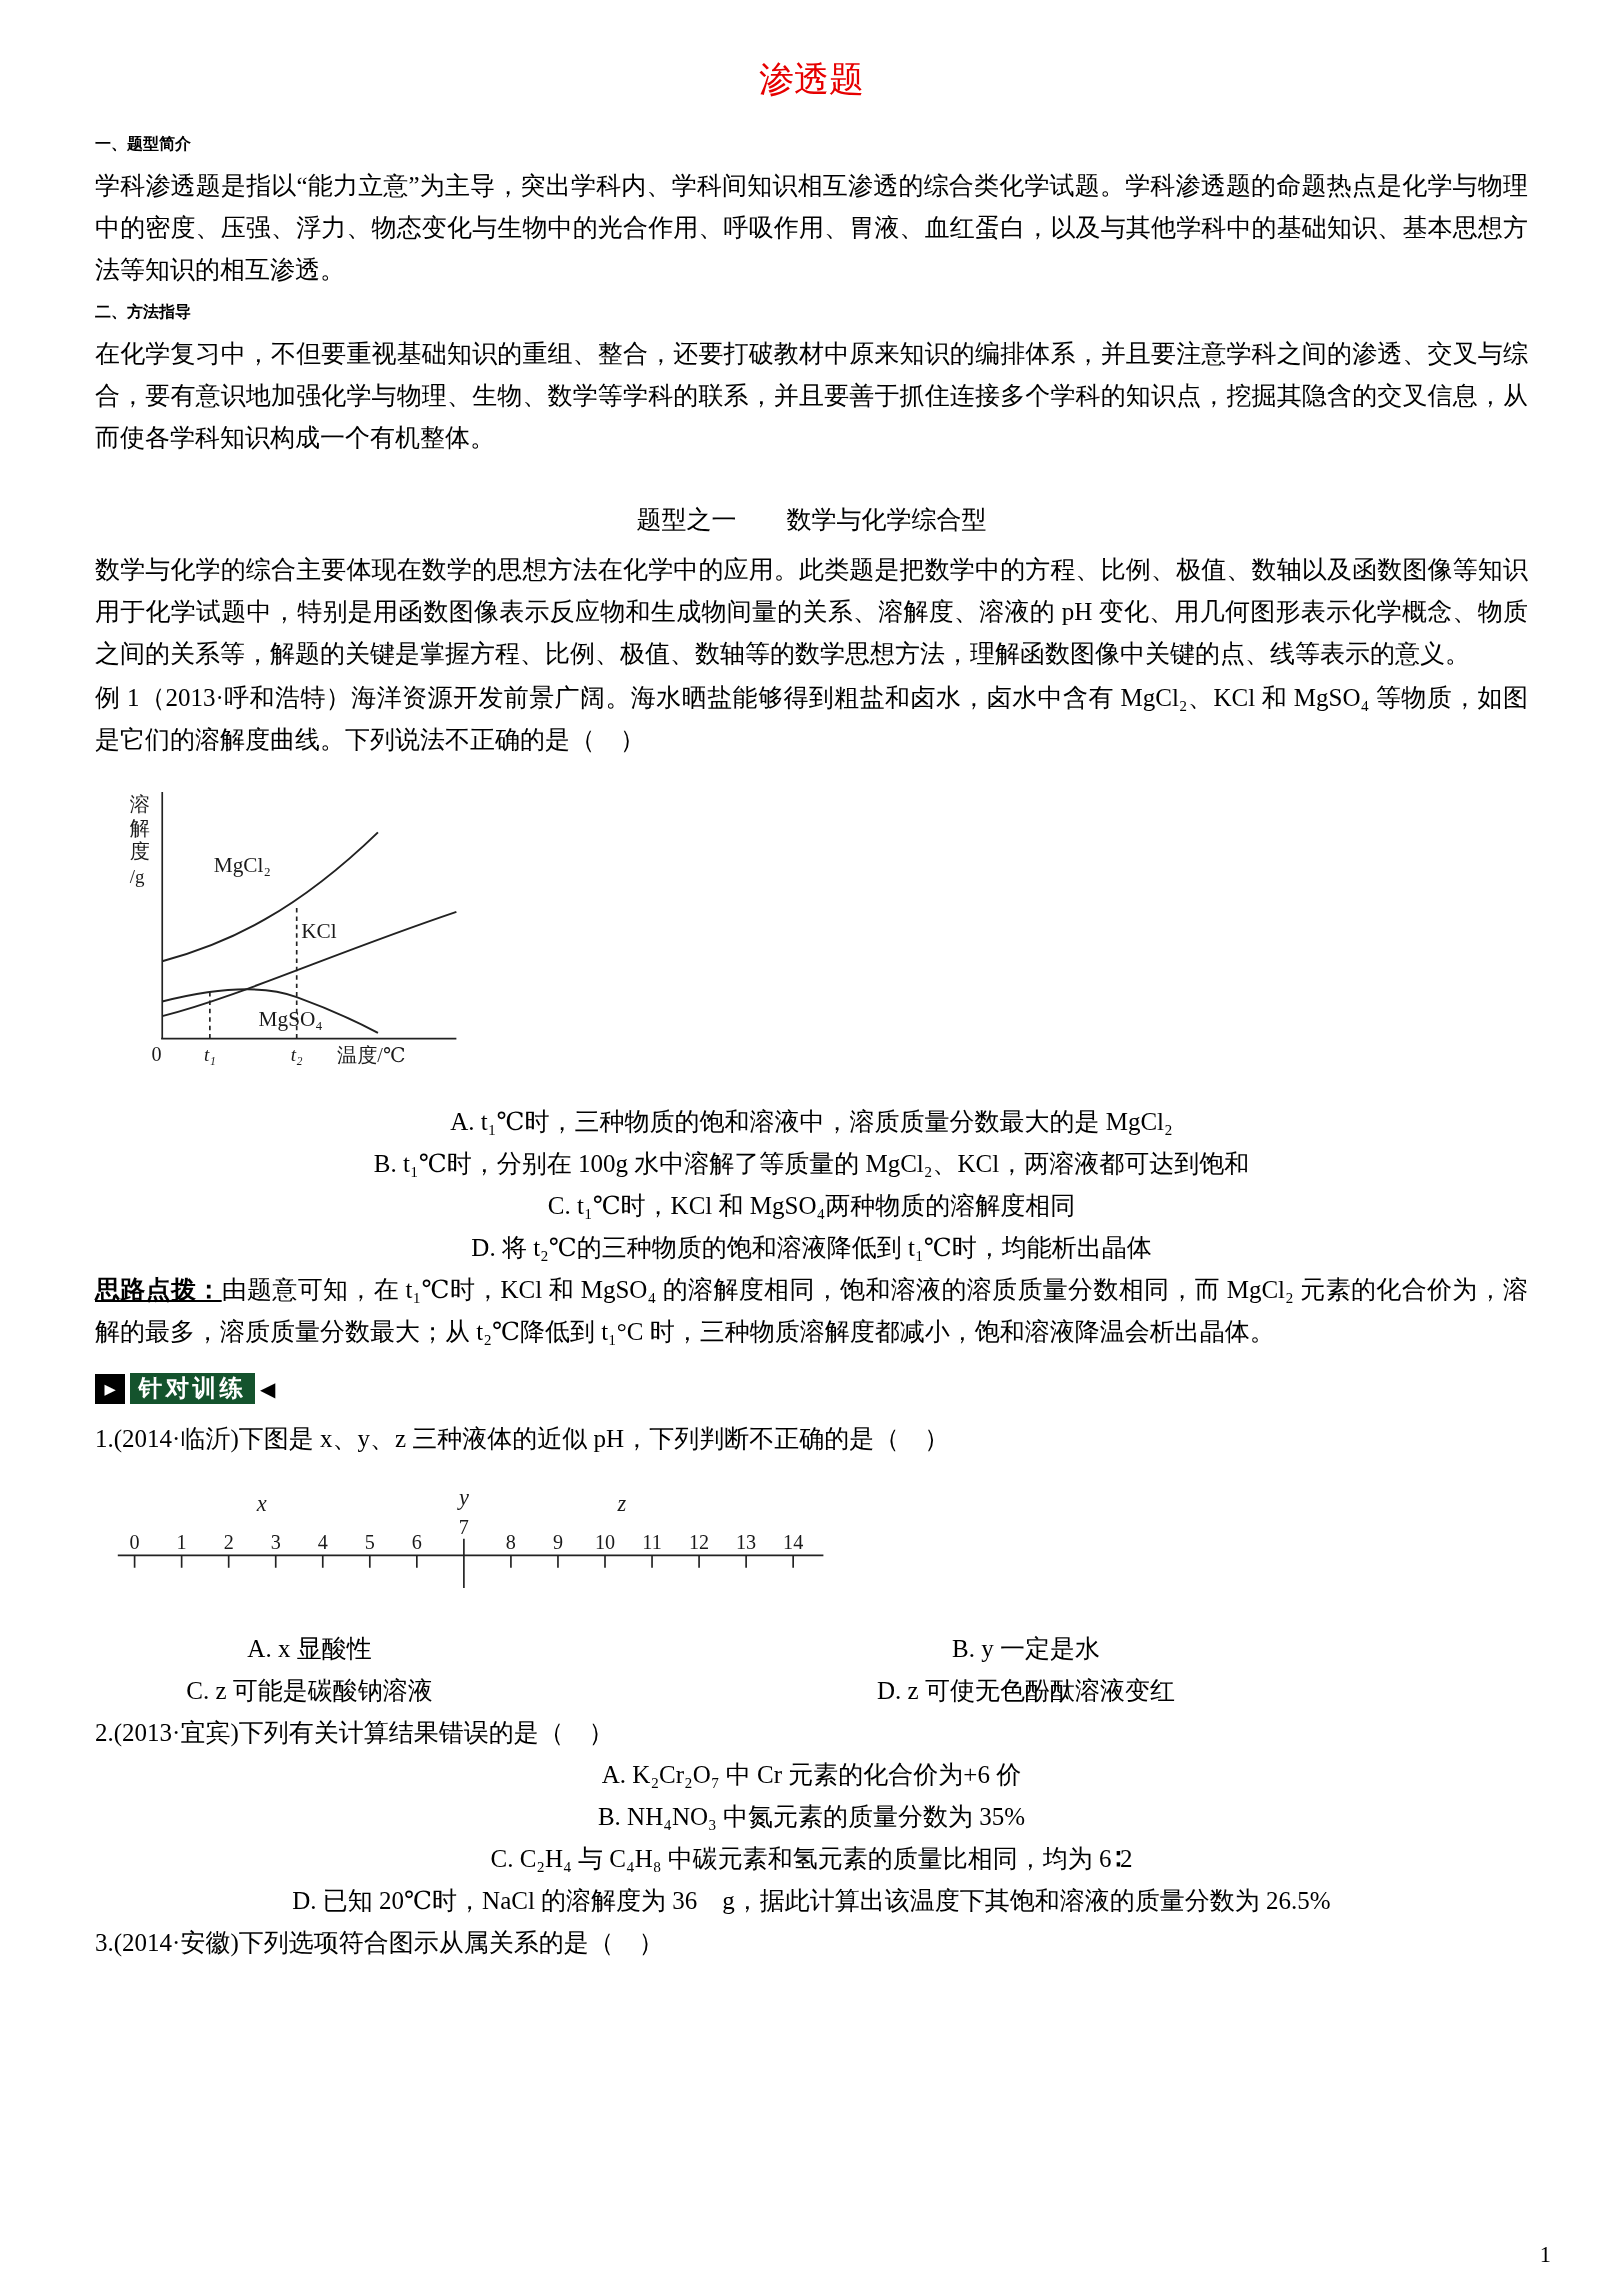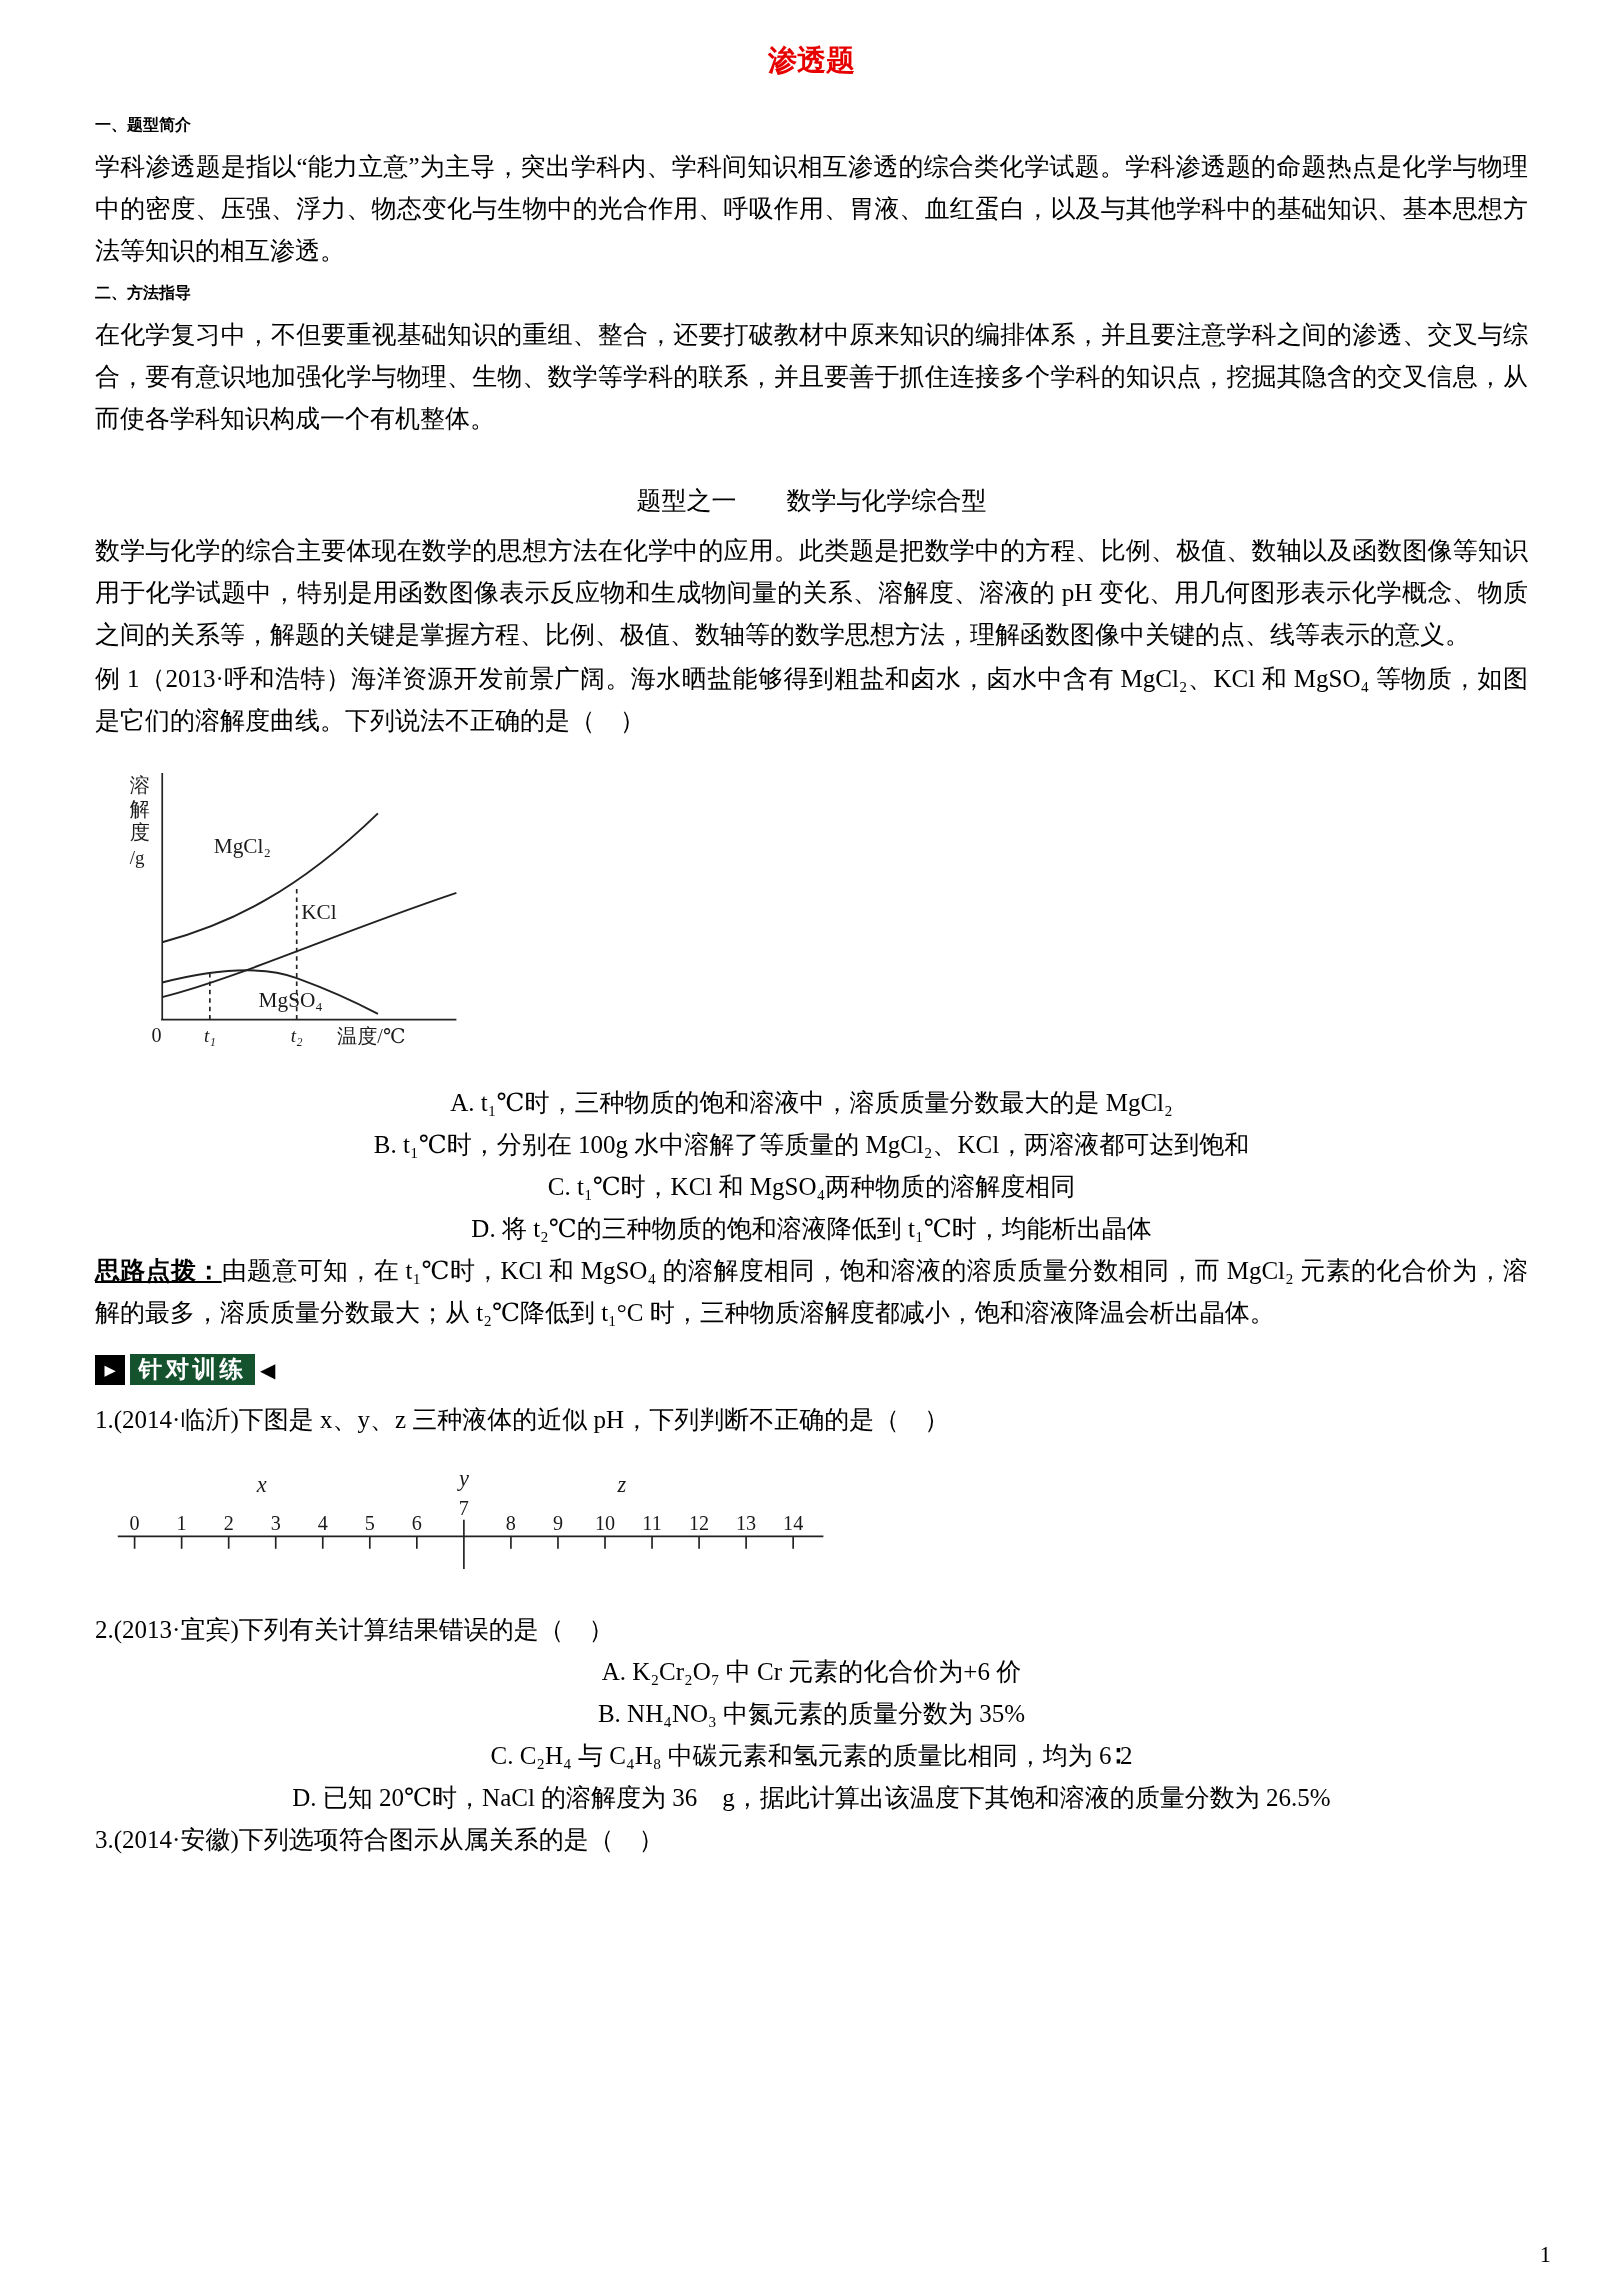--- a/index.html
+++ b/index.html
@@ -11,25 +11,25 @@
     background: #ffffff;
     color: #000000;
     font-family: "Liberation Serif", "DejaVu Serif", serif;
     font-size: 25px;
     line-height: 42px;
   }
   .page { padding: 31px 95px 0 95px; }
 
   .title {
     color: #e60000;
-    font-size: 29px;
+    font-size: 35px;
     line-height: 45px;
-    font-weight: bold;
+    font-weight: normal;
     text-align: center;
-    margin: 7px 0 21px 0;
+    margin: 26px 0 21px 0;
   }
   .sec-heading { font-weight: bold; font-size: 16px; }
   .para { text-align: justify; margin: 0; }
   .center-head { text-align: center; margin: 40px 0 7.9px 0; }
   .stem { margin-top: 2.2px; }
   .opt { text-align: center; }
 
   .chart-wrap { margin: 14.6px 0 6.7px 0; }
   .numberline-wrap { margin: 26px 0 17px 0; }
 
@@ -164,20 +164,26 @@
         <text x="826" y="112">9</text>
         <text x="910" y="112">10</text>
         <text x="994" y="112">11</text>
         <text x="1078" y="112">12</text>
         <text x="1162" y="112">13</text>
         <text x="1246" y="112">14</text>
       </g>
     </svg>
   </div>
 
+  <div class="grid2">
+    <div class="opt">A. x 显酸性</div>
+    <div class="opt">B. y 一定是水</div>
+    <div class="opt">C. z 可能是碳酸钠溶液</div>
+    <div class="opt">D. z 可使无色酚酞溶液变红</div>
+  </div>
 
   <div>2.(2013·宜宾)下列有关计算结果错误的是（　）</div>
   <div class="opt">A. K₂Cr₂O₇ 中 Cr 元素的化合价为+6 价</div>
   <div class="opt">B. NH₄NO₃ 中氮元素的质量分数为 35%</div>
   <div class="opt">C. C₂H₄ 与 C₄H₈ 中碳元素和氢元素的质量比相同，均为 6∶2</div>
   <div class="opt">D. 已知 20℃时，NaCl 的溶解度为 36　g，据此计算出该温度下其饱和溶液的质量分数为 26.5%</div>
 
   <div>3.(2014·安徽)下列选项符合图示从属关系的是（　）</div>
 
 </div>

